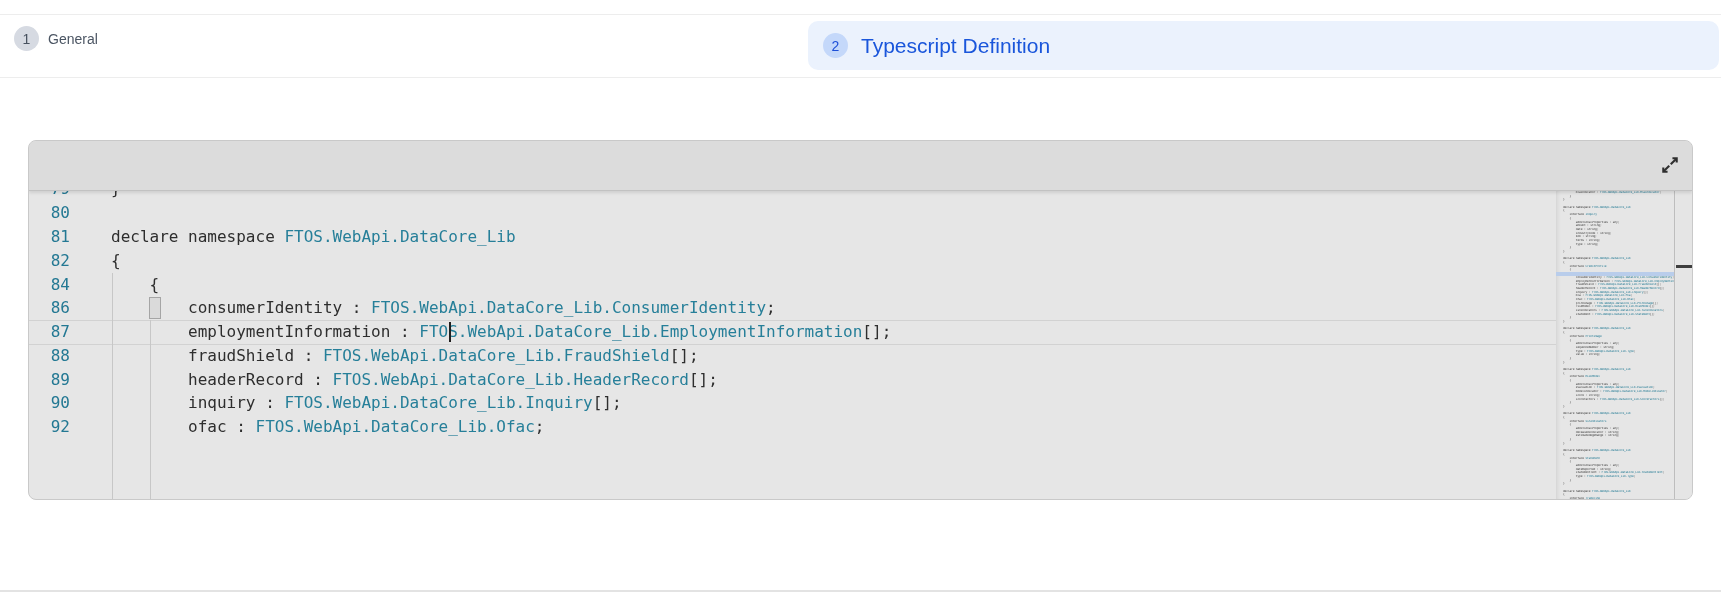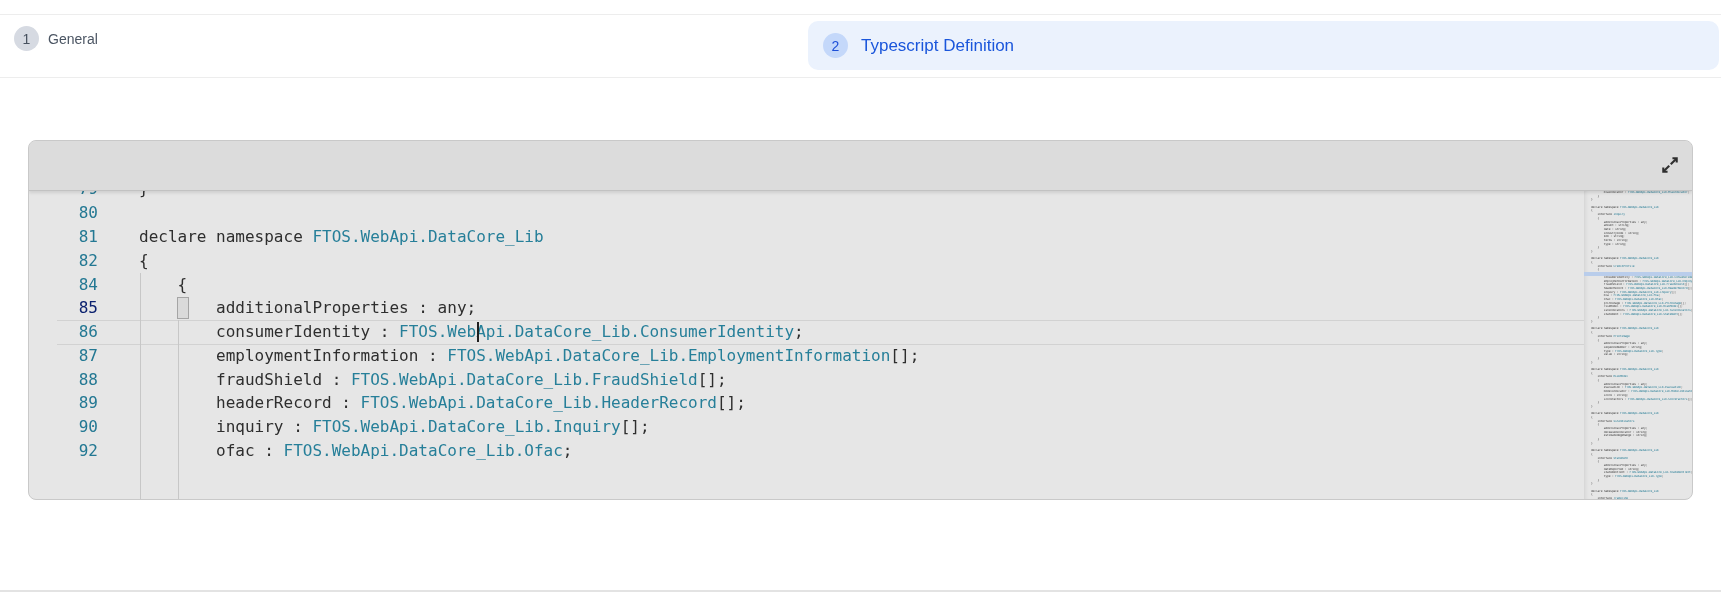--- a/index.html
+++ b/index.html
@@ -16,32 +16,32 @@
       display:flex;align-items:center;gap:9px;cursor:pointer;}
   .step-badge{width:25px;height:25px;border-radius:50%;display:flex;
       align-items:center;justify-content:center;font-size:14px;}
   .badge-gray{background:#d6dae2;color:#47515f;}
   .step-label-gray{font-size:14px;font-weight:500;color:#4b5563;}
 
   .step-ts{position:absolute;left:808px;top:21px;width:911px;height:49px;
       background:#ebf2fd;border-radius:10px;display:flex;align-items:center;
       padding-left:15px;box-sizing:border-box;gap:13px;cursor:pointer;}
   .badge-blue{background:#c4d8fa;color:#1d4fd8;}
-  .step-label-blue{font-size:17px;font-weight:500;color:#1a56db;}
+  .step-label-blue{font-size:21px;font-weight:500;color:#1a56db;}
 
   
   .editor-card{position:absolute;left:28px;top:140px;width:1665px;height:360px;
       box-sizing:border-box;border:1px solid #c9c9c9;border-radius:8px;
       background:#e6e6e6;overflow:hidden;}
   .card-header{position:relative;height:49px;background:#dcdcdc;
       border-bottom:1px solid #c2c2c2;box-shadow:0 2px 3px rgba(0,0,0,0.10);z-index:5;}
   .expand-btn{position:absolute;right:10px;top:13px;width:24px;height:24px;
       background:transparent;border:none;padding:0;cursor:pointer;}
 
-  .editor-body{position:absolute;left:0;top:50px;right:0;bottom:0;overflow:hidden;margin-left:28px;}
+  .editor-body{position:absolute;left:0;top:50px;right:0;bottom:0;overflow:hidden;}
 
   .code-lines{position:absolute;left:0;top:-13.7px;right:0;}
   .crow{height:23.8px;line-height:23.8px;white-space:pre;
         font-family:"DejaVu Sans Mono",monospace;font-size:16px;}
   .ln{display:inline-block;width:41px;text-align:right;color:#237893;}
   .ln-active{color:#0b216f;}
   .ct{margin-left:41px;}
   .tok-plain{color:#2e2e2e;}
   .tok-type{color:#267f99;}
 
@@ -109,21 +109,20 @@
     <div class="indent-guide" id="guide-col4"></div>
 
     <div class="bracket-box"></div>
 
     <div class="code-lines">
         <div class="crow"><span class="ln">79</span><span class="ct"><span class="tok-plain">}</span></span></div>
         <div class="crow"><span class="ln">80</span><span class="ct"></span></div>
         <div class="crow"><span class="ln">81</span><span class="ct"><span class="tok-plain">declare namespace </span><span class="tok-type">FTOS.WebApi.DataCore_Lib</span></span></div>
         <div class="crow"><span class="ln">82</span><span class="ct"><span class="tok-plain">{</span></span></div>
         <div class="crow"><span class="ln">84</span><span class="ct"><span class="tok-plain">    {</span></span></div>
-        <div class="crow"><span class="ln ln-active">85</span><span class="ct"><span class="tok-plain">        additionalProperties : any;</span></span></div>
         <div class="crow"><span class="ln">86</span><span class="ct"><span class="tok-plain">        consumerIdentity : </span><span class="tok-type">FTOS.WebApi.DataCore_Lib.ConsumerIdentity</span><span class="tok-plain">;</span></span></div>
         <div class="crow"><span class="ln">87</span><span class="ct"><span class="tok-plain">        employmentInformation : </span><span class="tok-type">FTOS.WebApi.DataCore_Lib.EmploymentInformation</span><span class="tok-plain">[];</span></span></div>
         <div class="crow"><span class="ln">88</span><span class="ct"><span class="tok-plain">        fraudShield : </span><span class="tok-type">FTOS.WebApi.DataCore_Lib.FraudShield</span><span class="tok-plain">[];</span></span></div>
         <div class="crow"><span class="ln">89</span><span class="ct"><span class="tok-plain">        headerRecord : </span><span class="tok-type">FTOS.WebApi.DataCore_Lib.HeaderRecord</span><span class="tok-plain">[];</span></span></div>
         <div class="crow"><span class="ln">90</span><span class="ct"><span class="tok-plain">        inquiry : </span><span class="tok-type">FTOS.WebApi.DataCore_Lib.Inquiry</span><span class="tok-plain">[];</span></span></div>
         <div class="crow"><span class="ln">92</span><span class="ct"><span class="tok-plain">        ofac : </span><span class="tok-type">FTOS.WebApi.DataCore_Lib.Ofac</span><span class="tok-plain">;</span></span></div>
       </div>
 
     <div class="cursor"></div>
 

